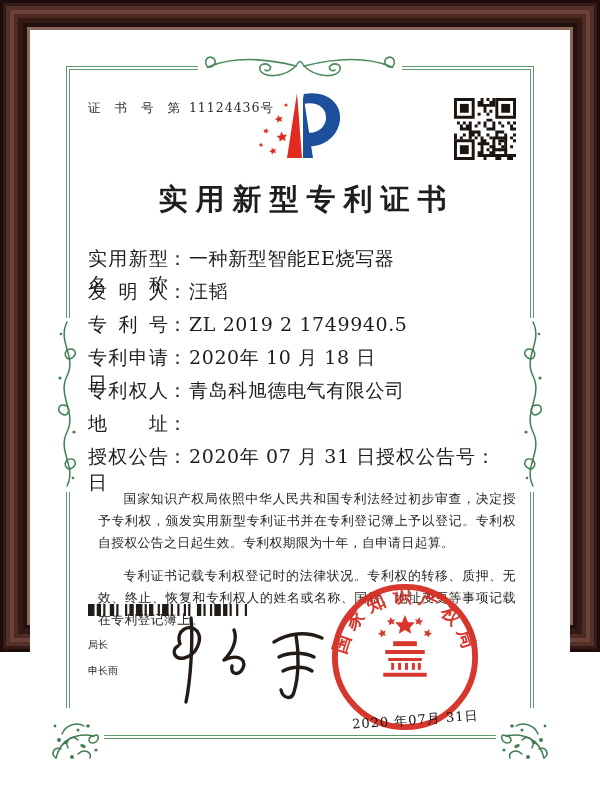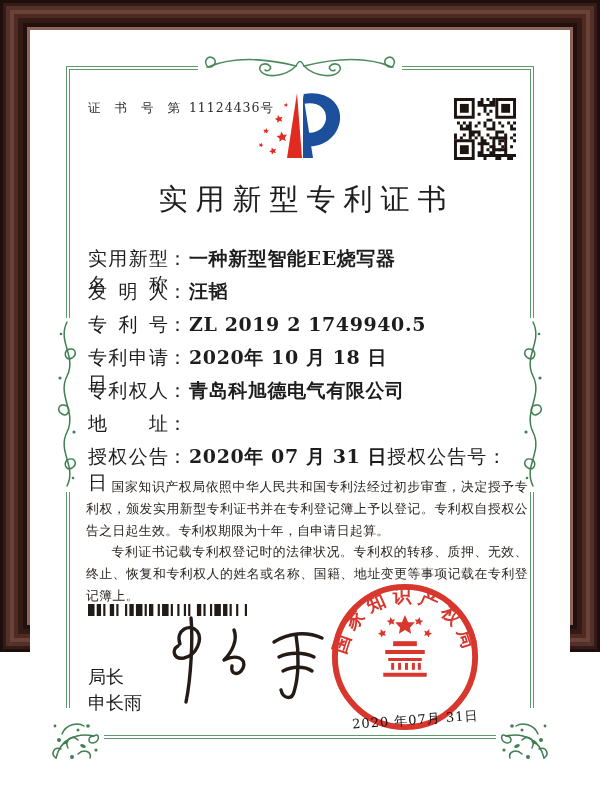--- a/index.html
+++ b/index.html
@@ -25,33 +25,33 @@
   .m-left{left:22px;top:288px;width:30px;height:174px;}
   .m-right{right:22px;top:288px;width:30px;height:174px;}
   .m-bl{left:18px;top:678px;width:56px;height:60px;}
   .m-br{right:18px;top:678px;width:56px;height:60px;}
   .cert-no{position:absolute;left:58px;top:70px;font-size:12.5px;color:#2b2b2b;}
   .cert-no .sp{letter-spacing:5px;}
   .cert-no .num{letter-spacing:1px;}
   .logo{position:absolute;left:50%;top:60px;transform:translateX(-50%);}
   .qr{position:absolute;left:424px;top:68px;}
   .title{position:absolute;left:0;right:0;top:150px;text-align:center;
-    font-size:29px;font-weight:400;letter-spacing:8px;color:#1e1e1e;padding-left:13px;}
+    font-size:29px;font-weight:700;letter-spacing:8px;color:#1e1e1e;padding-left:13px;}
   .fields{position:absolute;left:58px;top:216px;right:40px;}
   .field-row{display:flex;align-items:baseline;height:33px;font-size:19px;color:#1d1d1d;}
   .flabel{display:inline-block;width:80px;text-align:justify;text-align-last:justify;}
   .flabel.auto{width:auto;letter-spacing:1px;}
-  .fvalue{letter-spacing:0.6px;font-weight:700;}
+  .fvalue{letter-spacing:0.6px;font-weight:400;}
   .colon{margin:0 2px 0 0;}
   .pair2{display:flex;align-items:baseline;}
   .body-text{position:absolute;left:56px;right:42px;top:446px;font-size:12.8px;
     line-height:21.8px;color:#2b2521;text-align:justify;}
-  .body-text p{margin:0;text-indent:2em;letter-spacing:0.4px;}
+  .body-text p{margin:12px;text-indent:2em;letter-spacing:0.4px;}
   .barcode{position:absolute;left:58px;top:574px;}
-  .director{position:absolute;left:58px;top:634px;font-size:18px;color:#1c1c1c;
+  .director{position:absolute;left:58px;top:602px;font-size:10px;color:#1c1c1c;
     font-family:"Liberation Sans","DejaVu Sans",sans-serif;line-height:26px;}
   .signature{position:absolute;left:116px;top:582px;}
   .seal{position:absolute;left:296px;top:548px;}
   .seal-date{position:absolute;left:322px;top:680px;width:160px;font-size:13px;
     letter-spacing:1px;color:#141414;transform:rotate(-4deg);white-space:nowrap;}
   svg{display:block;}
 </style>
 </head>
 <body>
 

